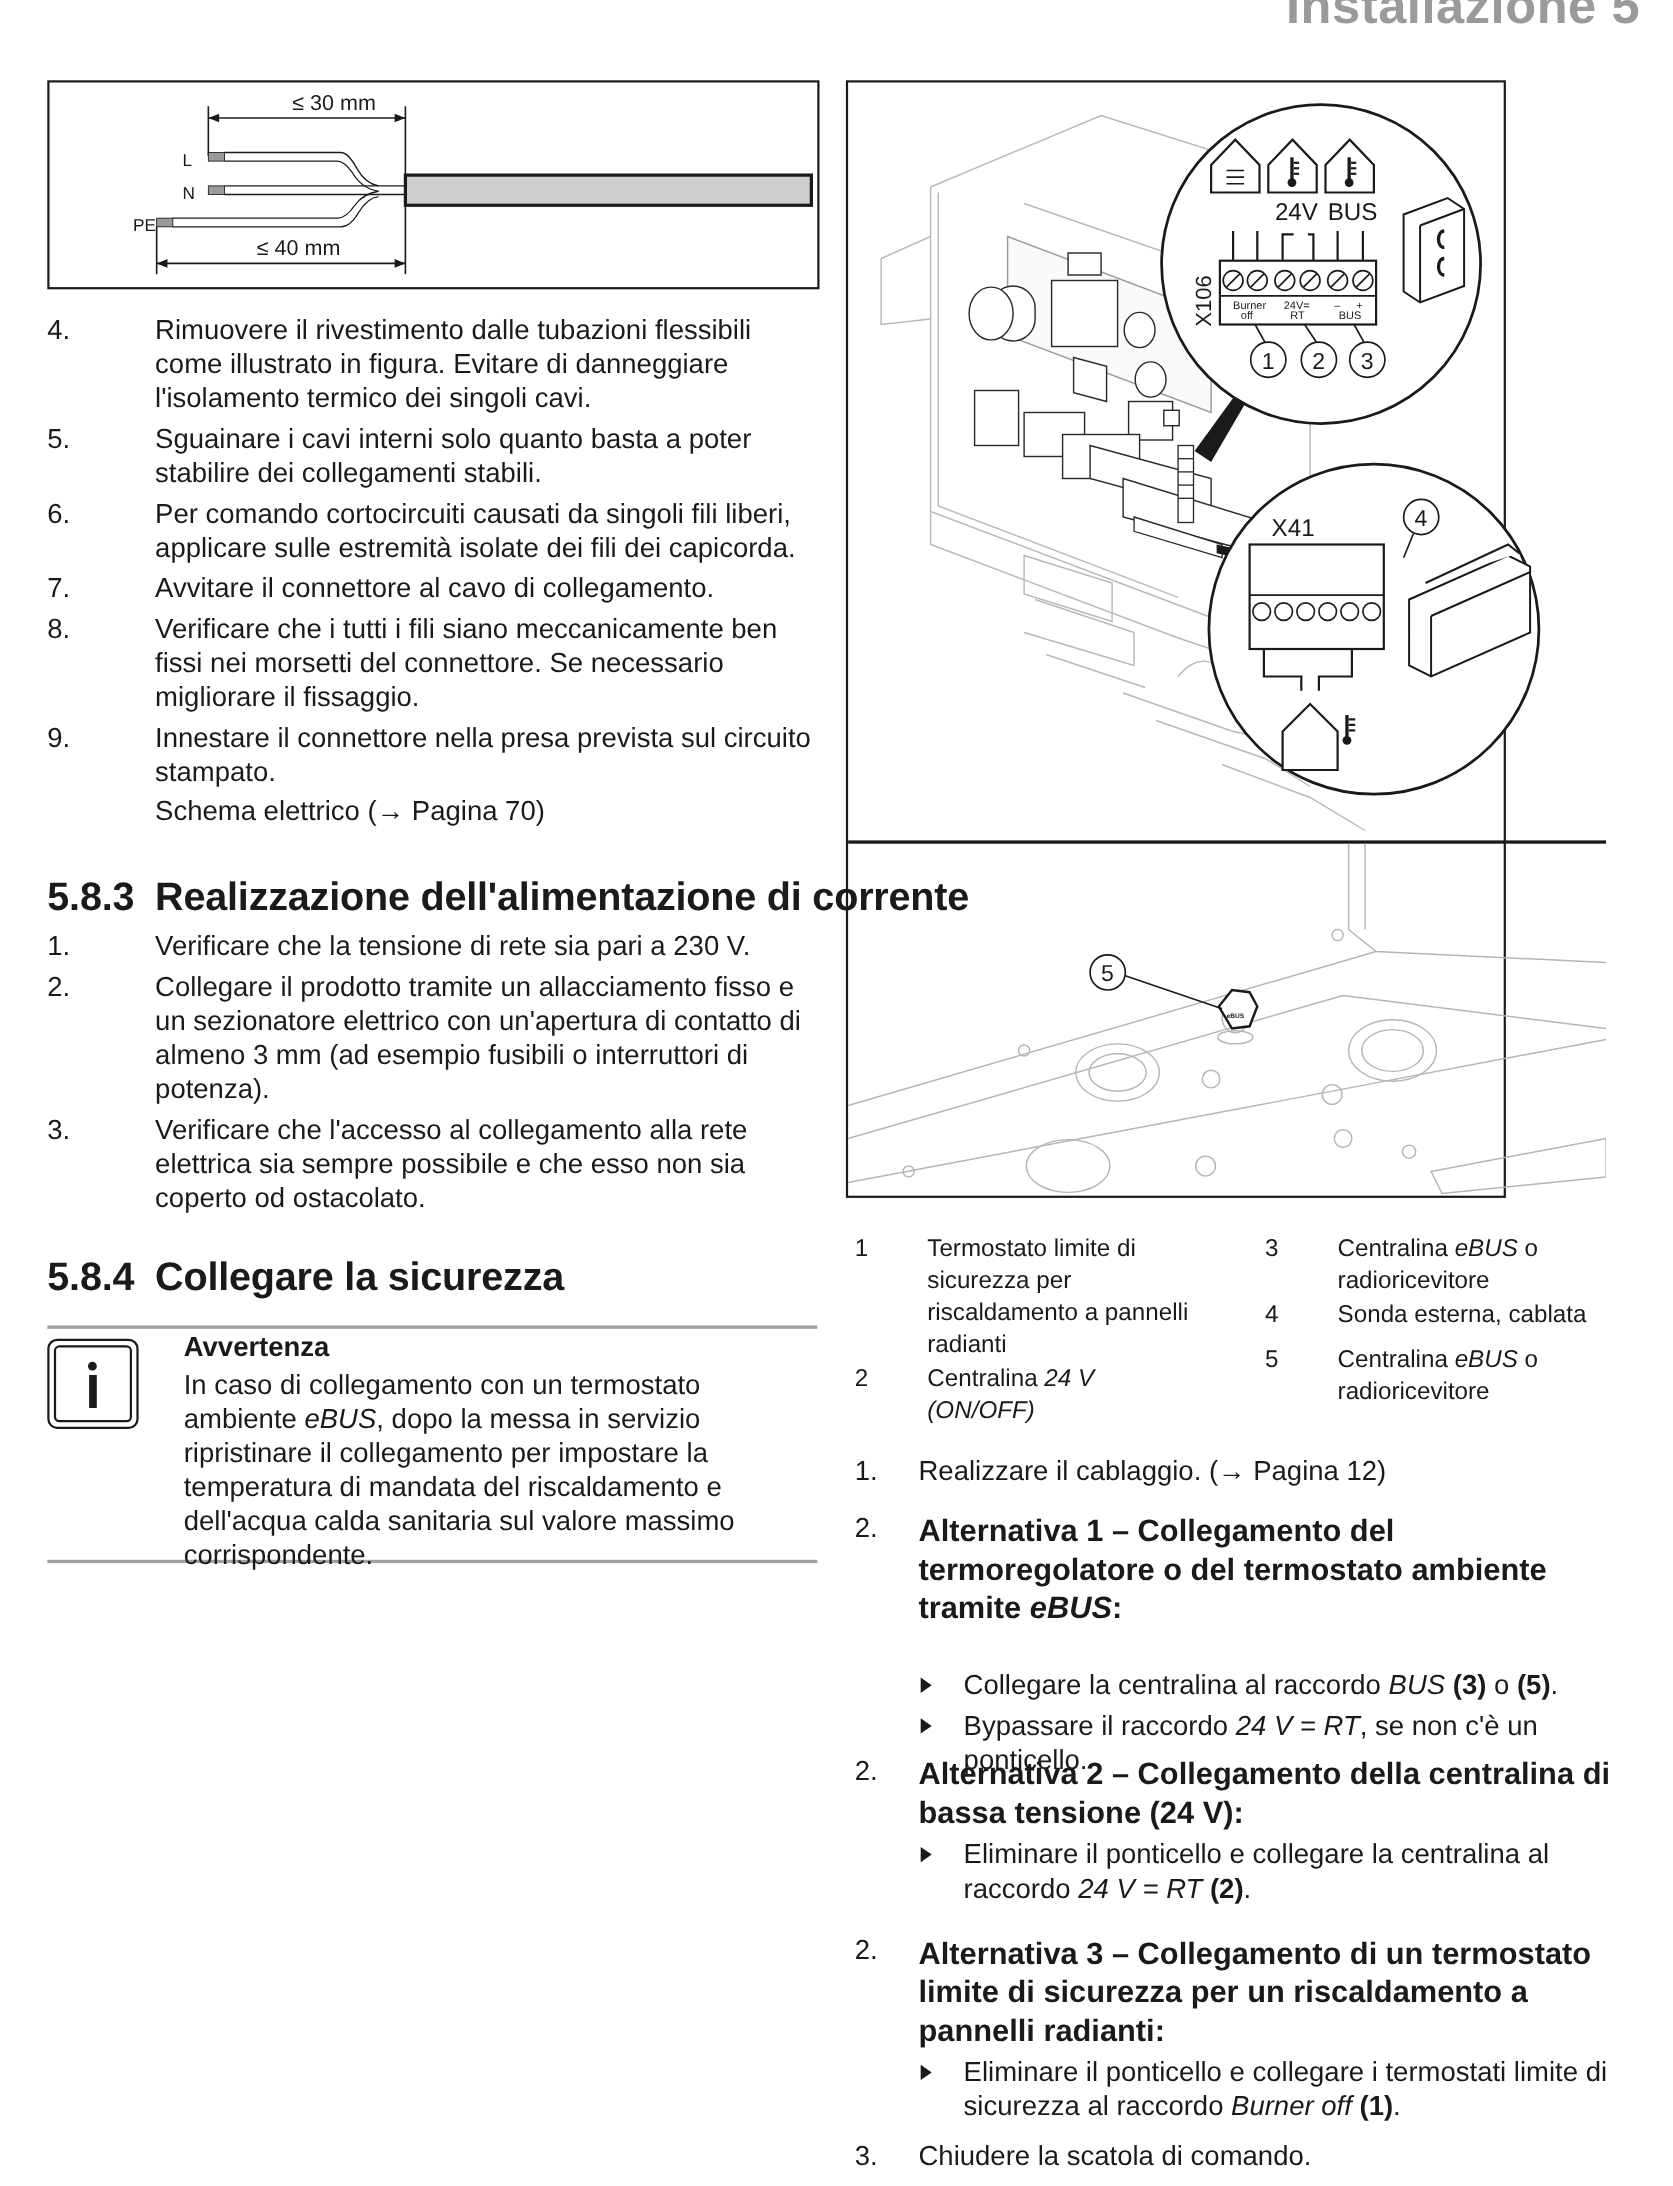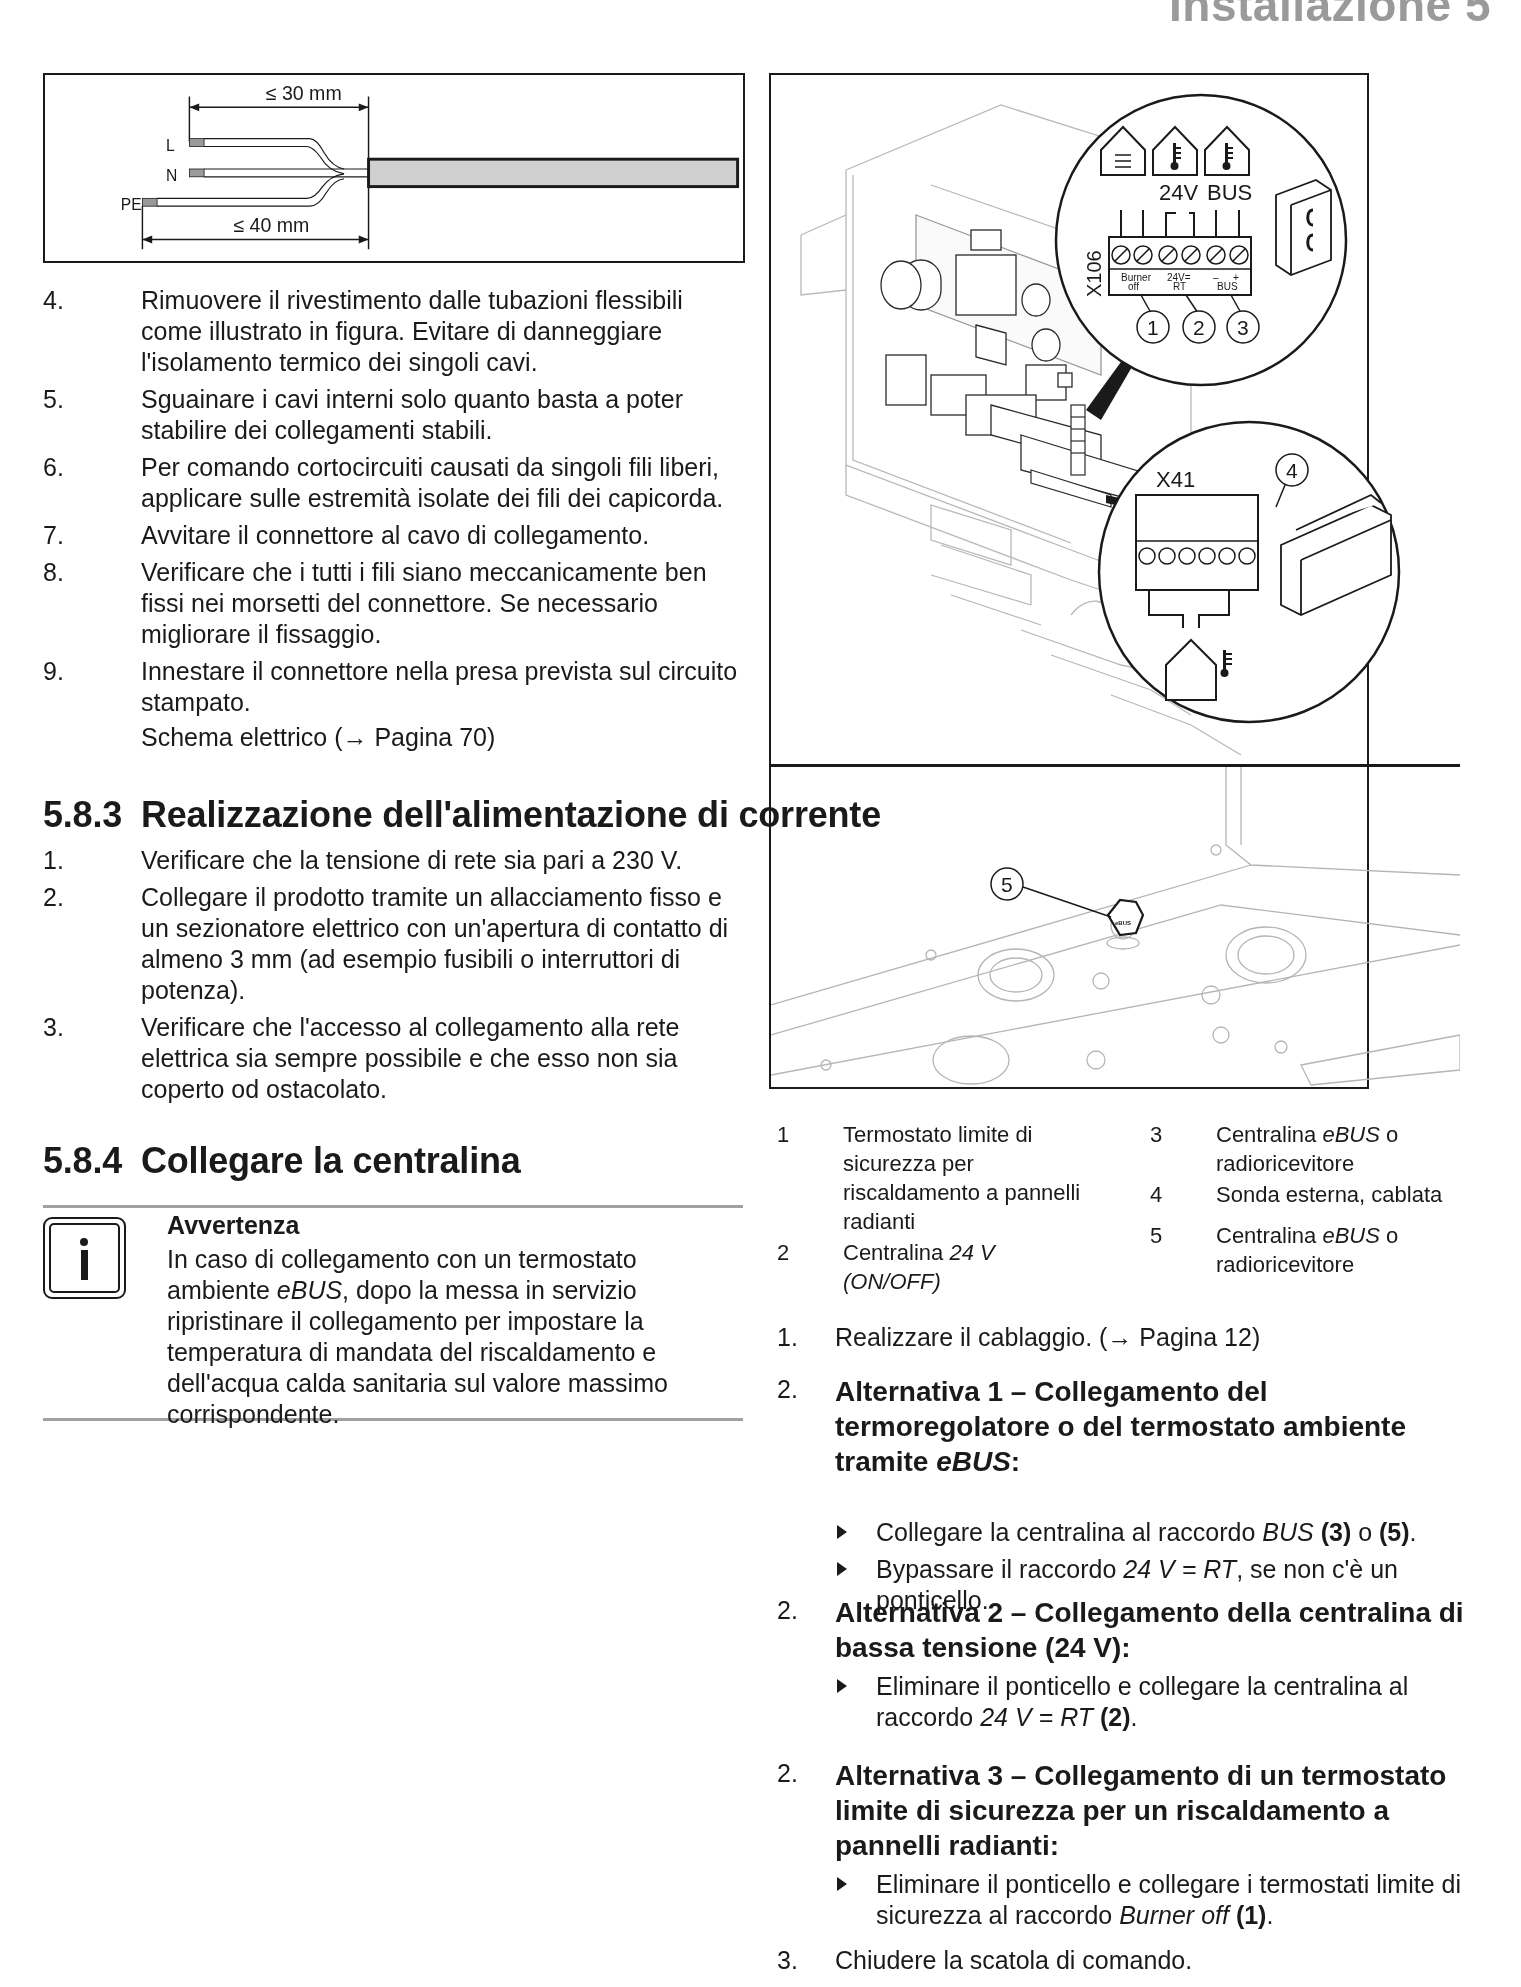--- a/index.html
+++ b/index.html
@@ -121,21 +121,21 @@
 <div class="section-title" style="top:794px;">
   <span class="sec-num">5.8.3</span><span>Realizzazione dell'alimentazione di corrente</span>
 </div>
 <ol class="steps" style="left:43px; top:845px; width:700px;">
   <li><span class="num">1.</span><span>Verificare che la tensione di rete sia pari a 230 V.</span></li>
   <li><span class="num">2.</span><span>Collegare il prodotto tramite un allacciamento fisso e un sezionatore elettrico con un'apertura di contatto di almeno 3 mm (ad esempio fusibili o interruttori di potenza).</span></li>
   <li><span class="num">3.</span><span>Verificare che l'accesso al collegamento alla rete elettrica sia sempre possibile e che esso non sia coperto od ostacolato.</span></li>
 </ol>
 
 <div class="section-title" style="top:1140px;">
-  <span class="sec-num">5.8.4</span><span>Collegare la centralina</span>
+  <span class="sec-num">5.8.4</span><span>Collegare la sicurezza</span>
 </div>
 <div class="info-box">
   <div class="info-icon">
     <div class="info-icon-inner">
         <span class="dot"></span>
         <span class="bar"></span>
       </div>
   </div>
   <div class="info-title">Avvertenza</div>
   <div class="info-text"><span>In caso di collegamento con un termostato ambiente </span><i>eBUS</i><span>, dopo la messa in servizio ripristinare il collegamento per impostare la temperatura di mandata del riscaldamento e dell'acqua calda sanitaria sul valore massimo corrispondente.</span></div>

